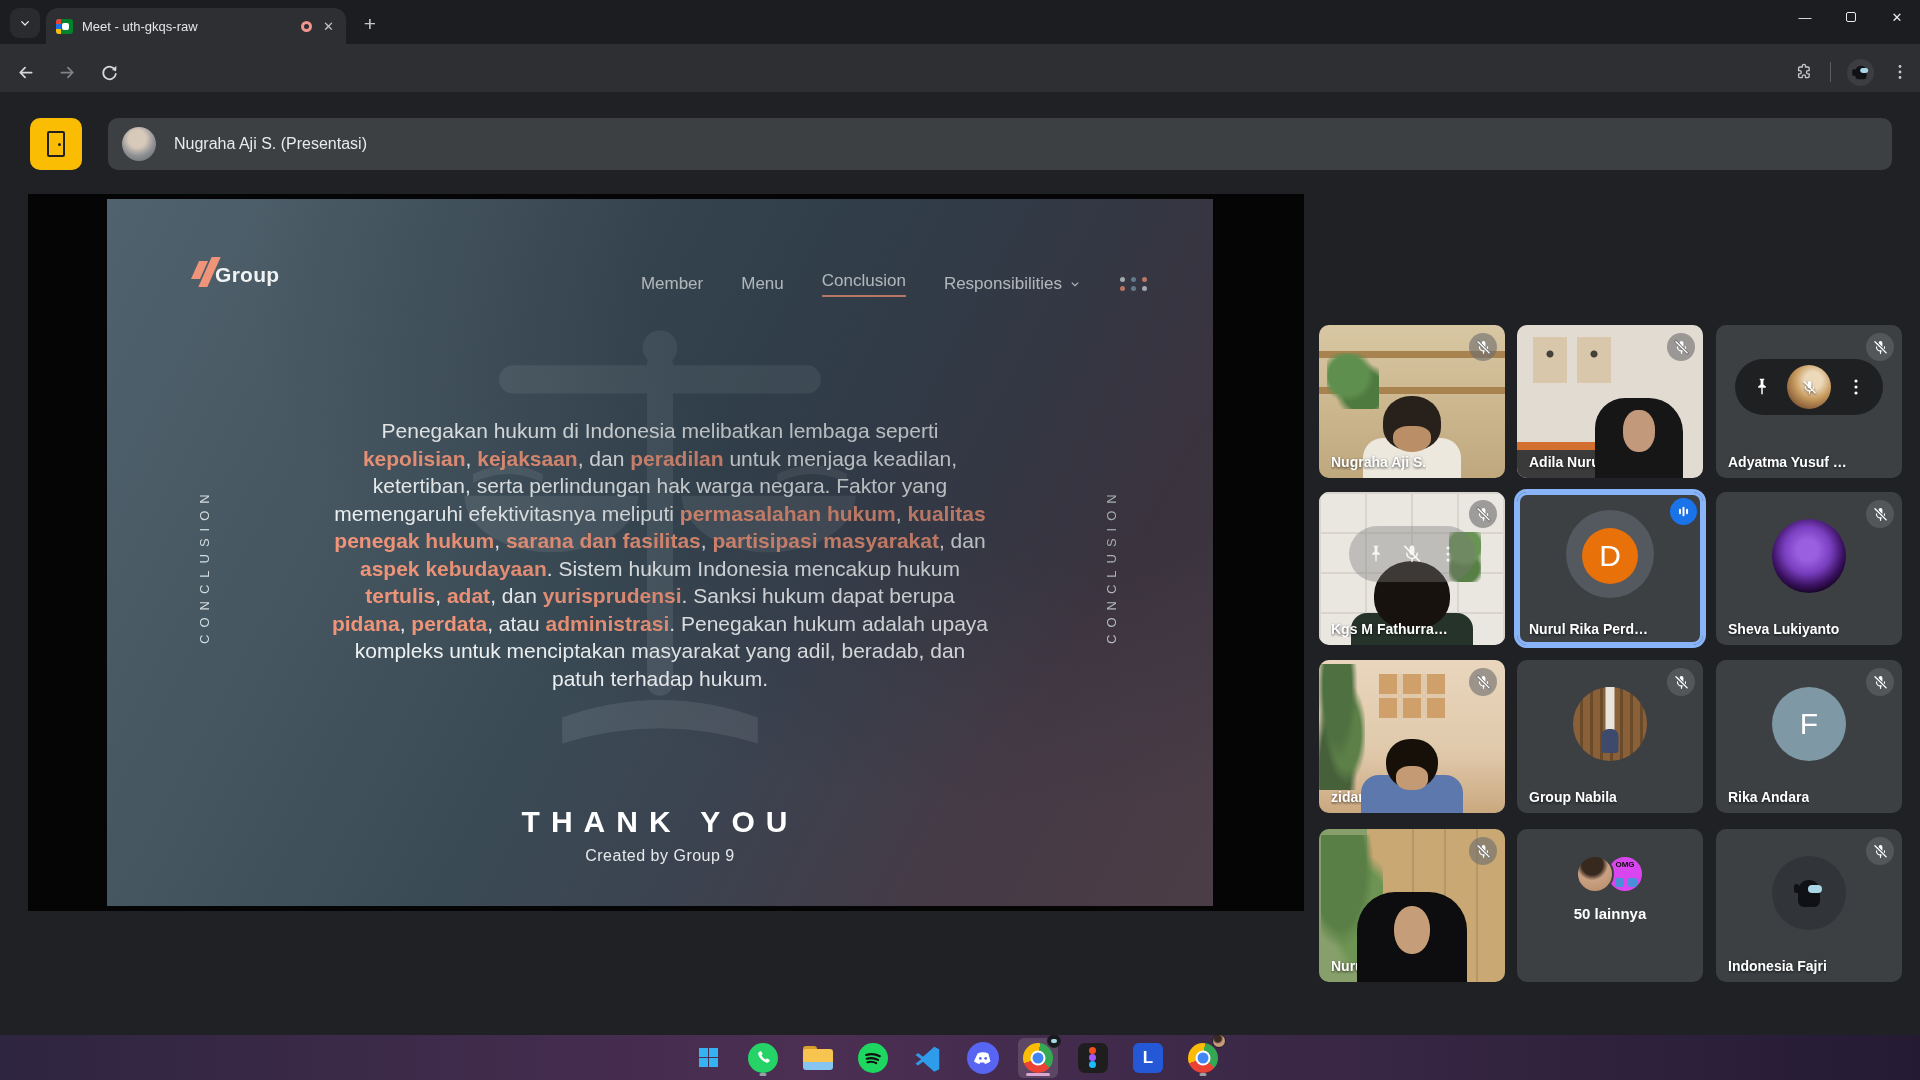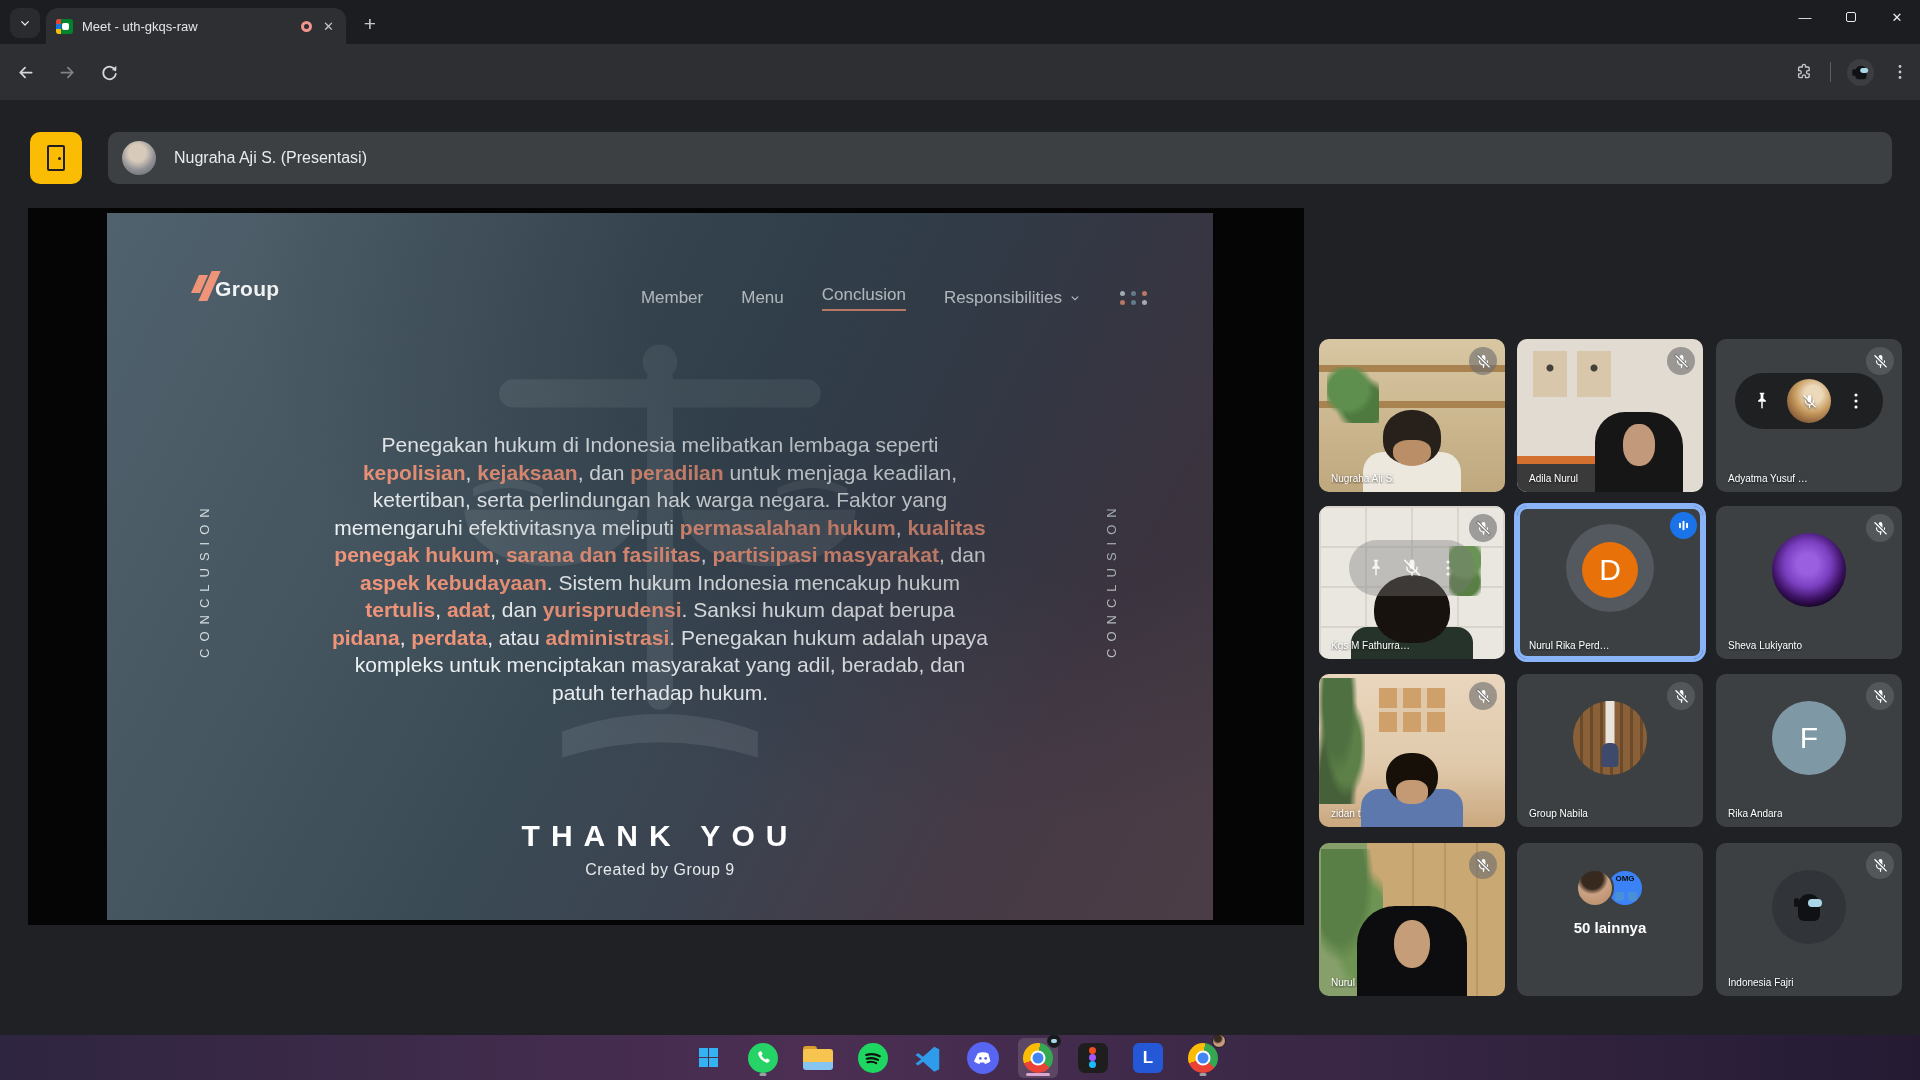--- a/index.html
+++ b/index.html
@@ -36,21 +36,21 @@
   .tool-right{position:absolute;right:10px;top:10px;height:36px;display:flex;align-items:center;gap:16px;}
   .tool-right .icn{width:20px;height:20px;color:#c7cacd;}
   .vdiv{width:1px;height:20px;background:#5a5d61;}
   .avatar-btn{width:27px;height:27px;border-radius:50%;background:#3b3d41;display:flex;align-items:center;justify-content:center;overflow:hidden;}
 
   .au{position:relative;width:14px;height:17px;background:#101114;border-radius:7px 7px 4px 4px;}
   .au::before{content:"";position:absolute;right:-2px;top:3px;width:10px;height:6px;background:#a9d7e8;border-radius:4px;}
   .au::after{content:"";position:absolute;left:-4px;top:4px;width:5px;height:9px;background:#101114;border-radius:3px;}
 
   
-  #page{position:absolute;left:0;top:106px;width:1920px;height:935px;background:#202124;}
+  #page{position:absolute;left:0;top:92px;width:1920px;height:935px;background:#202124;}
   #pres-badge{position:absolute;left:30px;top:26px;width:52px;height:52px;border-radius:10px;background:#fbbc04;display:flex;align-items:center;justify-content:center;}
   .door{width:18px;height:26px;border:2.5px solid #202124;border-radius:2px;position:relative;}
   .door::before{content:"";position:absolute;right:2px;top:10px;width:3px;height:3px;border-radius:50%;background:#202124;}
   #pres-pill{position:absolute;left:108px;top:26px;width:1784px;height:52px;border-radius:10px;background:#3c4043;display:flex;align-items:center;gap:18px;padding:0 14px;}
   .pav{width:34px;height:34px;border-radius:50%;background:radial-gradient(circle at 45% 35%,#d8cabb 0 30%,#8d8f93 60%,#5e6166 100%);}
   #pres-name{color:#e8eaed;font-size:16px;font-weight:500;}
 
   #stage{position:absolute;left:28px;top:102px;width:1276px;height:717px;background:#050505;}
   #slide{position:absolute;left:79px;top:5px;width:1106px;height:707px;overflow:hidden;
     background:linear-gradient(118deg,#50626e 0%,#45555f 28%,#3a4a55 48%,#3b4350 62%,#463a46 82%,#4b3d45 100%);}
@@ -71,39 +71,39 @@
   .vl-left{left:90px;}
   .vl-right{left:997px;}
   .para{position:absolute;left:223px;top:218px;width:660px;text-align:center;color:#eef1f2;font-size:21px;line-height:1.31;font-weight:500;}
   .para .hl{color:#ef9478;font-weight:700;}
   #thanks{position:absolute;left:0;width:1106px;top:606px;text-align:center;color:#fff;font-size:30px;font-weight:700;letter-spacing:11px;}
   #credit{position:absolute;left:0;width:1106px;top:648px;text-align:center;color:#e6e9ea;font-size:16px;letter-spacing:.5px;}
 
   
   .tile{position:absolute;width:186px;height:153px;border-radius:10px;background:#3c4043;overflow:hidden;}
   .tile.speaking{box-shadow:0 0 0 3px #8ab4f8 inset, 0 0 0 3px #8ab4f8;}
-  .tname{position:absolute;left:12px;bottom:8px;color:#fff;font-size:10px;font-weight:400;text-shadow:0 1px 3px rgba(0,0,0,.7);max-width:160px;white-space:nowrap;overflow:hidden;}
+  .tname{position:absolute;left:12px;bottom:8px;color:#fff;font-size:14px;font-weight:700;text-shadow:0 1px 3px rgba(0,0,0,.7);max-width:160px;white-space:nowrap;overflow:hidden;}
   .chip{position:absolute;top:8px;right:8px;width:28px;height:28px;border-radius:50%;display:flex;align-items:center;justify-content:center;background:rgba(255,255,255,.12);--gap:#55585c;}
   .tile.video .chip{background:rgba(110,110,110,.62);--gap:#777;}
   .chip .icn{width:17px;height:17px;color:#fff;}
   .achip{position:absolute;top:6px;right:6px;width:27px;height:27px;border-radius:50%;background:#1a73e8;display:flex;align-items:center;justify-content:center;}
   .achip .icn{width:17px;height:17px;}
   .bigavatar{position:absolute;left:50%;top:64px;transform:translate(-50%,-50%);width:74px;height:74px;border-radius:50%;}
   .halo{position:absolute;left:50%;top:62px;transform:translate(-50%,-50%);width:88px;height:88px;border-radius:50%;background:#54585f;}
   .initial{display:flex;align-items:center;justify-content:center;color:#fff;font-size:30px;font-weight:500;}
   .ctrlpill{position:absolute;left:50%;top:62px;transform:translate(-50%,-50%);height:56px;border-radius:28px;display:flex;align-items:center;justify-content:center;gap:14px;padding:0 16px;background:rgba(28,29,32,.92);}
   .ctrlpill.glass{background:rgba(120,120,120,.38);}
   .ctrlpill .icn{width:22px;height:22px;color:#fff;}
   .ctrlpill.glass .icn{color:rgba(255,255,255,.85);}
   .cp-av{width:44px;height:44px;border-radius:50%;background:radial-gradient(circle at 60% 35%,#ecd9ba 0 22%,#c79a5e 48%,#8a5f3a 75%,#6e4a2e 100%);display:flex;align-items:center;justify-content:center;}
   .cp-av .icn{width:17px;height:17px;filter:drop-shadow(0 1px 1px rgba(0,0,0,.6));}
   .morewrap{position:absolute;left:0;right:0;top:26px;display:flex;justify-content:center;}
   .mc{width:38px;height:38px;border-radius:50%;border:2px solid #3c4043;position:relative;overflow:hidden;}
   .m1{background:radial-gradient(circle at 42% 22%,#38291f 0 32%,#caa183 48%,#b58a66 100%);margin-right:-8px;z-index:1;}
-  .m2{background:#3b82f6;display:flex;justify-content:center;color:#0c0c0c;font-size:8px;font-weight:700;padding-top:3px;}
+  .m2{background:#d946ef;display:flex;justify-content:center;color:#0c0c0c;font-size:8px;font-weight:700;padding-top:3px;}
   .m2::after{content:"";position:absolute;bottom:4px;left:7px;width:9px;height:9px;background:#4a90d9;border-radius:2px;box-shadow:13px 0 0 #4a90d9;}
   .morelabel{position:absolute;left:0;right:0;top:76px;text-align:center;color:#fff;font-size:15px;font-weight:700;}
 
   
   .av-sheva{background:radial-gradient(circle at 48% 42%,#9a5fe0 0 18%,#7a3fc0 40%,#3a1160 62%,#0a0112 80%);}
   .av-salsha{background:repeating-linear-gradient(90deg,#8a6038 0 7px,#6b4a2a 7px 10px);}
   .av-salsha::before{content:"";position:absolute;left:50%;top:0;transform:translateX(-50%);width:9px;height:46px;background:#e8e4dc;}
   .av-salsha::after{content:"";position:absolute;left:50%;bottom:8px;transform:translateX(-50%);width:17px;height:24px;background:#3e4a6b;border-radius:7px 7px 3px 3px;}
   .av-fajri{background:#313438;display:flex;align-items:center;justify-content:center;}
   .av-fajri .au{width:22px;height:27px;border-radius:11px 11px 6px 6px;}

